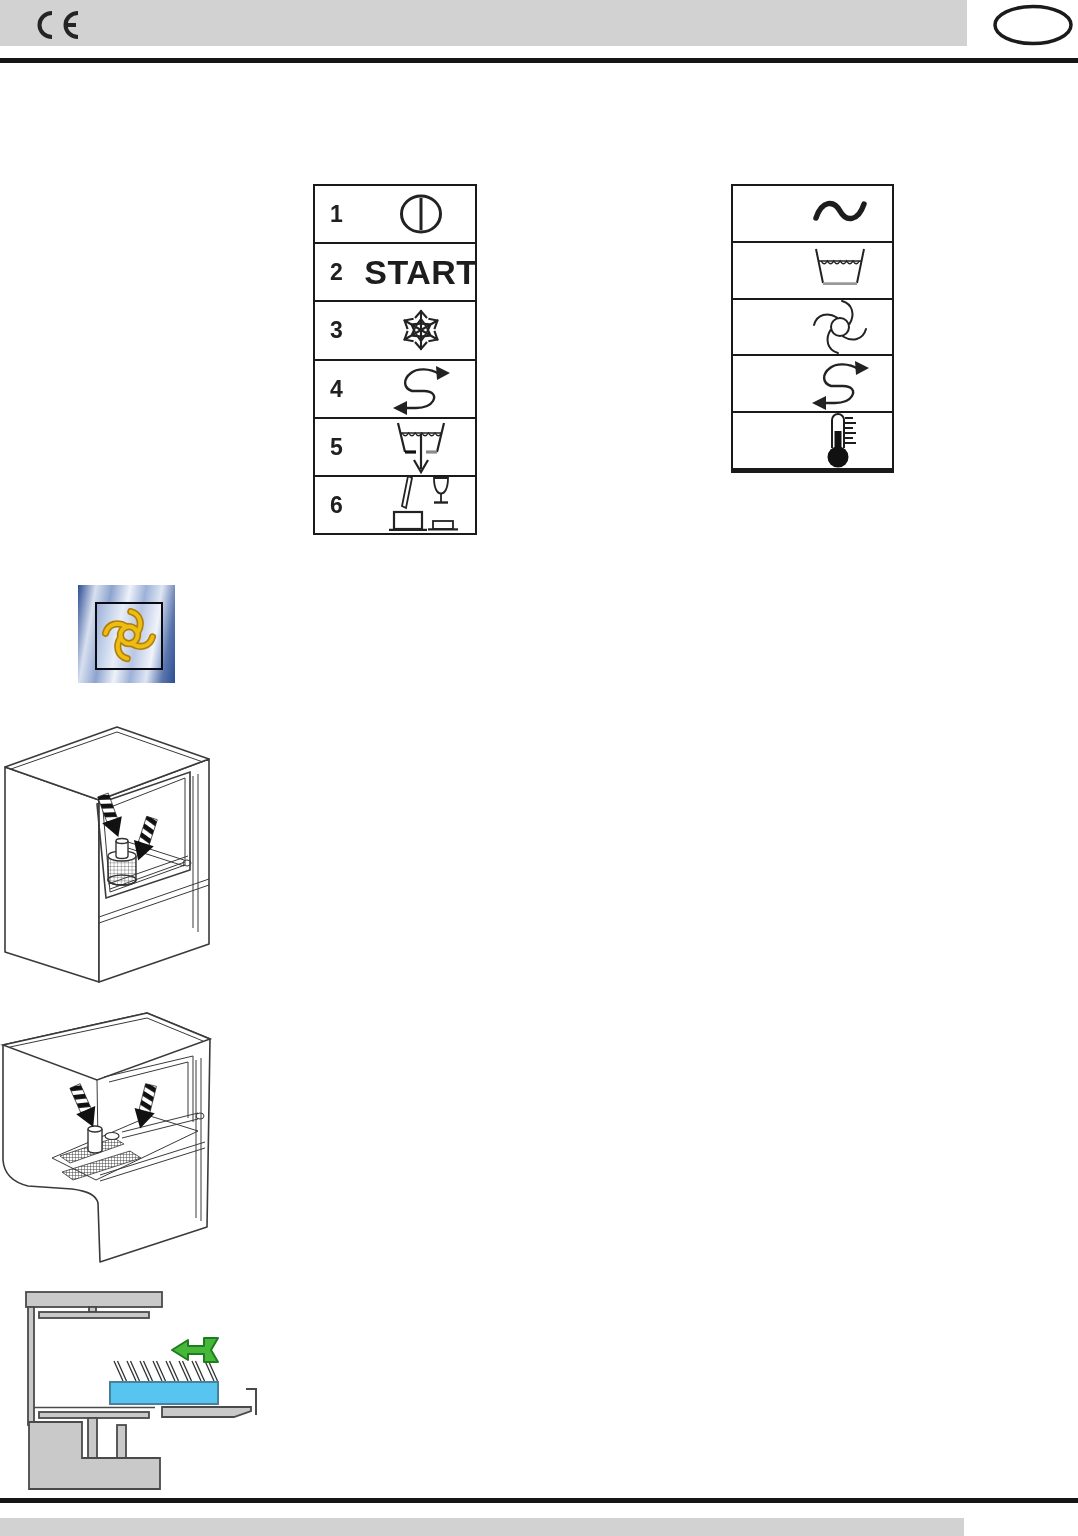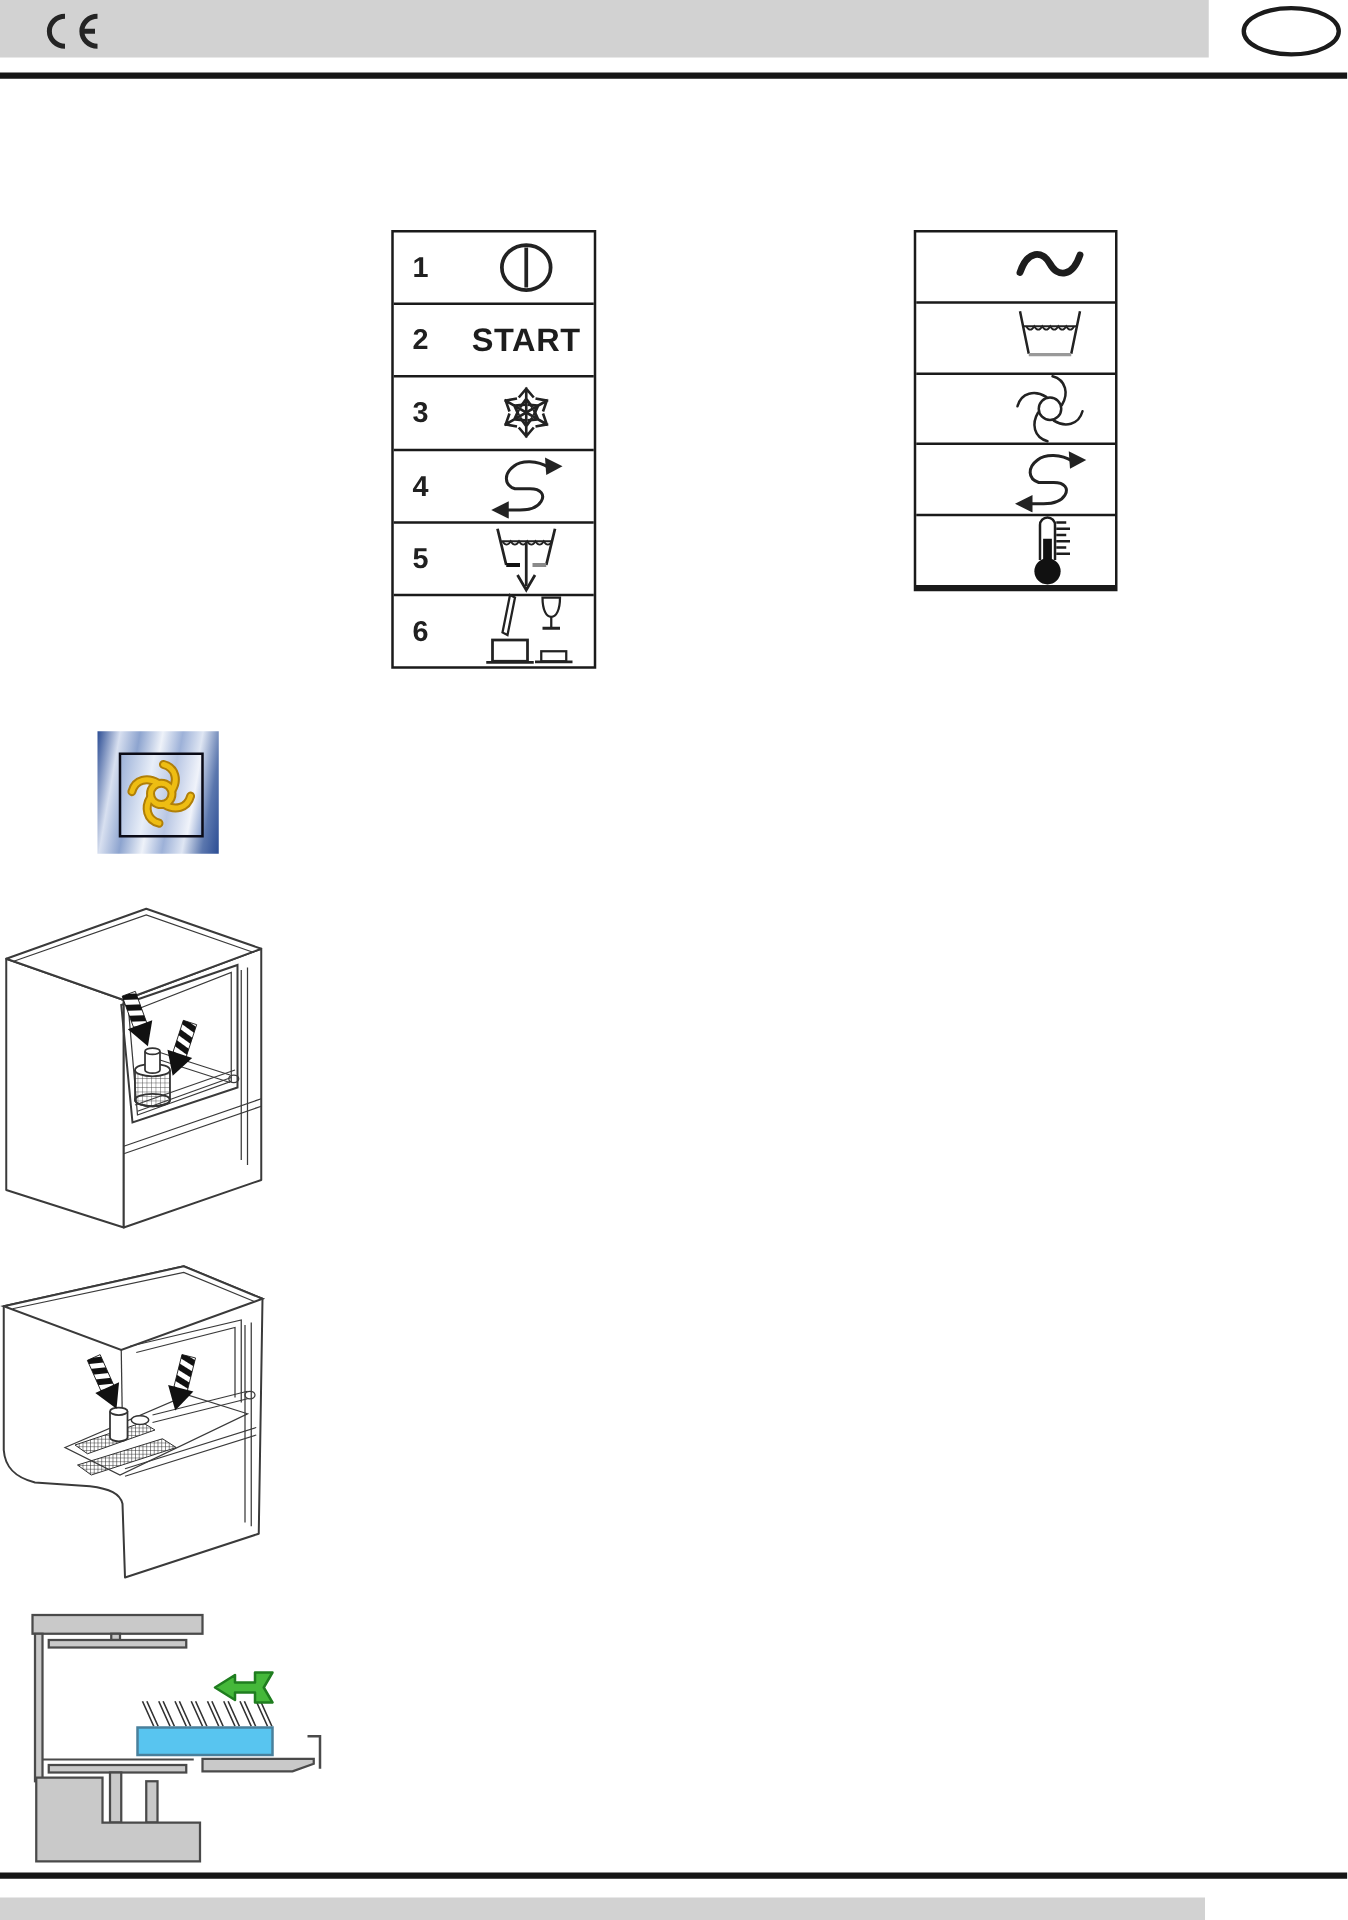--- a/index.html
+++ b/index.html
@@ -20,21 +20,21 @@
   .sym-table{border:2.5px solid #1a1a1a;background:#fff;display:flex;flex-direction:column;box-sizing:border-box;}
   .controls-table{left:313px;top:184px;width:164px;height:351px;}
   .indicators-table{left:731px;top:184px;width:163px;height:289px;border-bottom-width:5px;}
   .sym-row{position:relative;flex:1 1 0;min-height:0;}
   .sym-row:not(:last-child){border-bottom:2px solid #1a1a1a;}
   .row-num{position:absolute;left:15px;top:50%;transform:translateY(-50%);
     font-size:23px;font-weight:bold;color:#202020;}
   .sym-slot{position:absolute;left:56px;right:4px;top:0;bottom:0;
     display:flex;align-items:center;justify-content:center;}
   .indicators-table .sym-slot{left:60px;right:6px;}
-  .start-label{font-size:26px;font-weight:bold;letter-spacing:0.5px;color:#1d1d1d;}
+  .start-label{font-size:34px;font-weight:bold;letter-spacing:0.5px;color:#1d1d1d;}
   
   .wash-button{left:78px;top:585px;width:97px;height:98px;
     background:linear-gradient(100deg,#2c4d94 0%,#d8e0f0 16%,#8da4cf 30%,#eef2f9 46%,#9db1d8 60%,#dfe6f3 74%,#5b77ae 88%,#2c4d94 100%);}
   .wash-button-inner{position:absolute;left:17px;right:12px;top:17px;bottom:13px;
     border:2px solid #0b0b16;box-sizing:border-box;
     background:linear-gradient(100deg,#9db2d9 0%,#e8eef8 35%,#b9c7e4 60%,#f0f3fa 85%,#8fa6d2 100%);
     display:flex;align-items:center;justify-content:center;}
   svg{display:block;}
 </style>
 </head>

